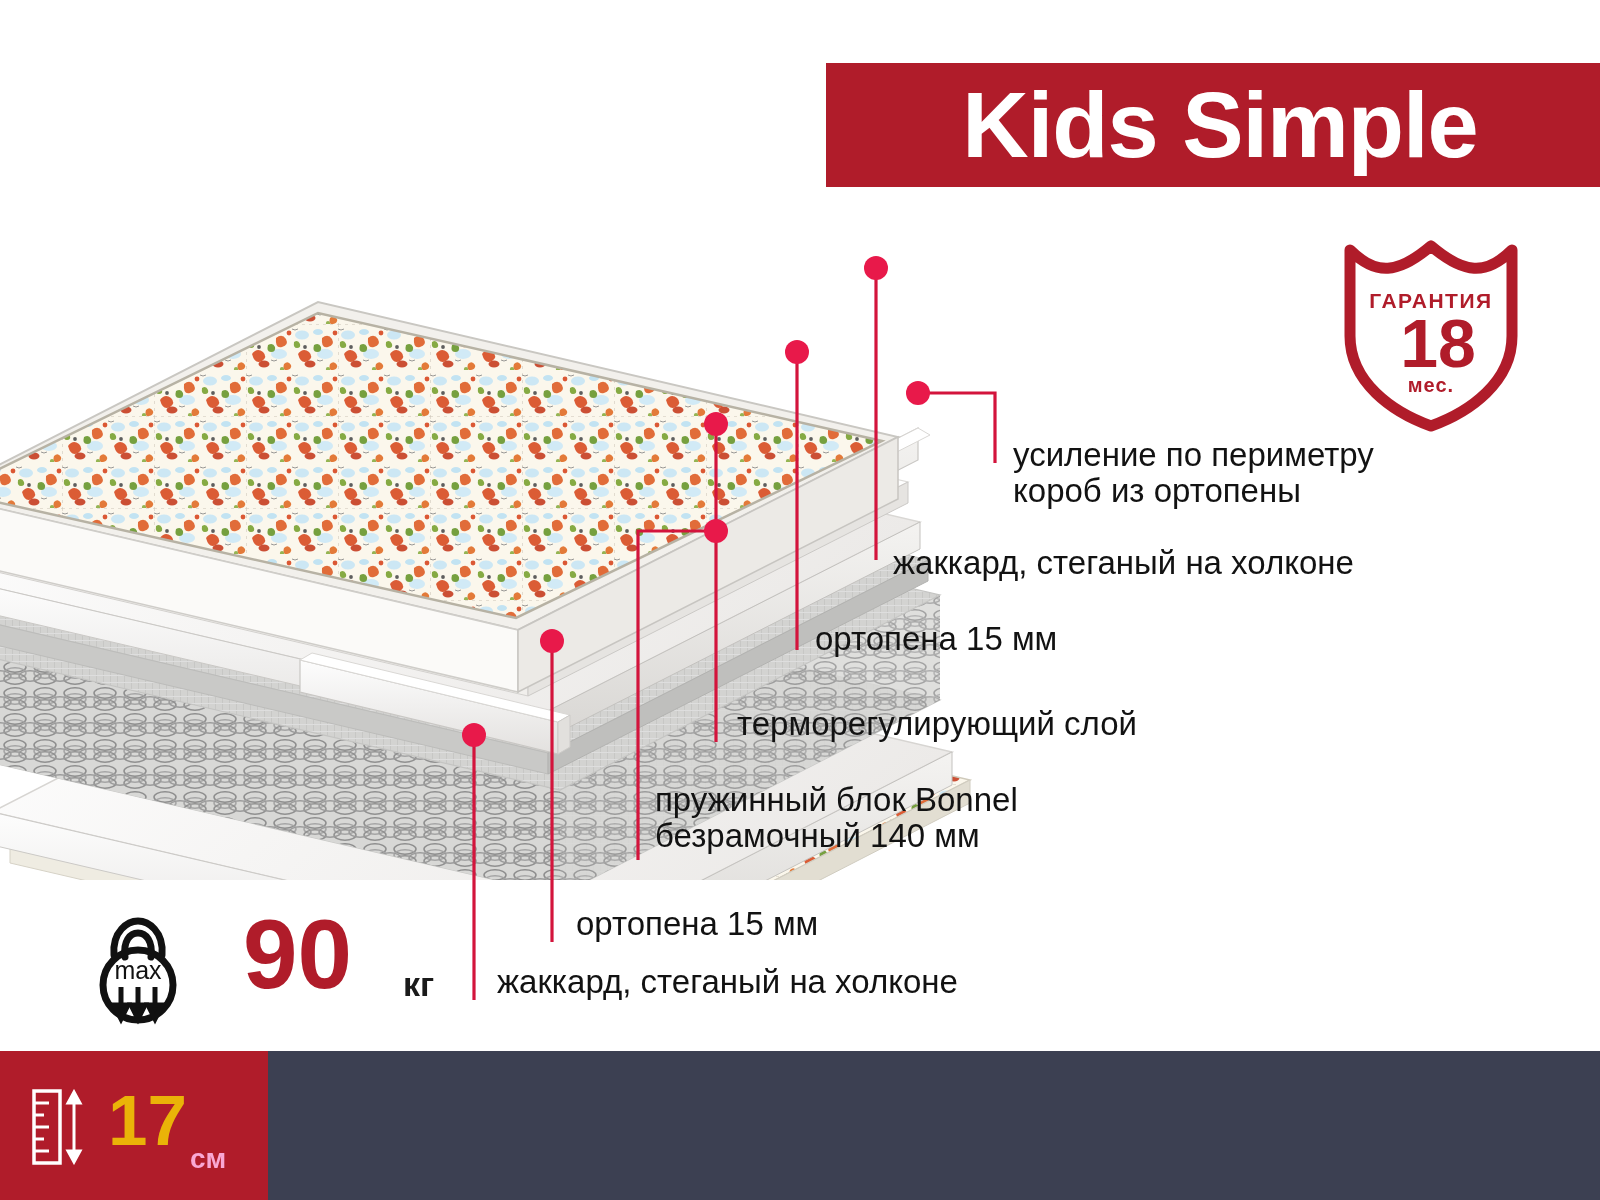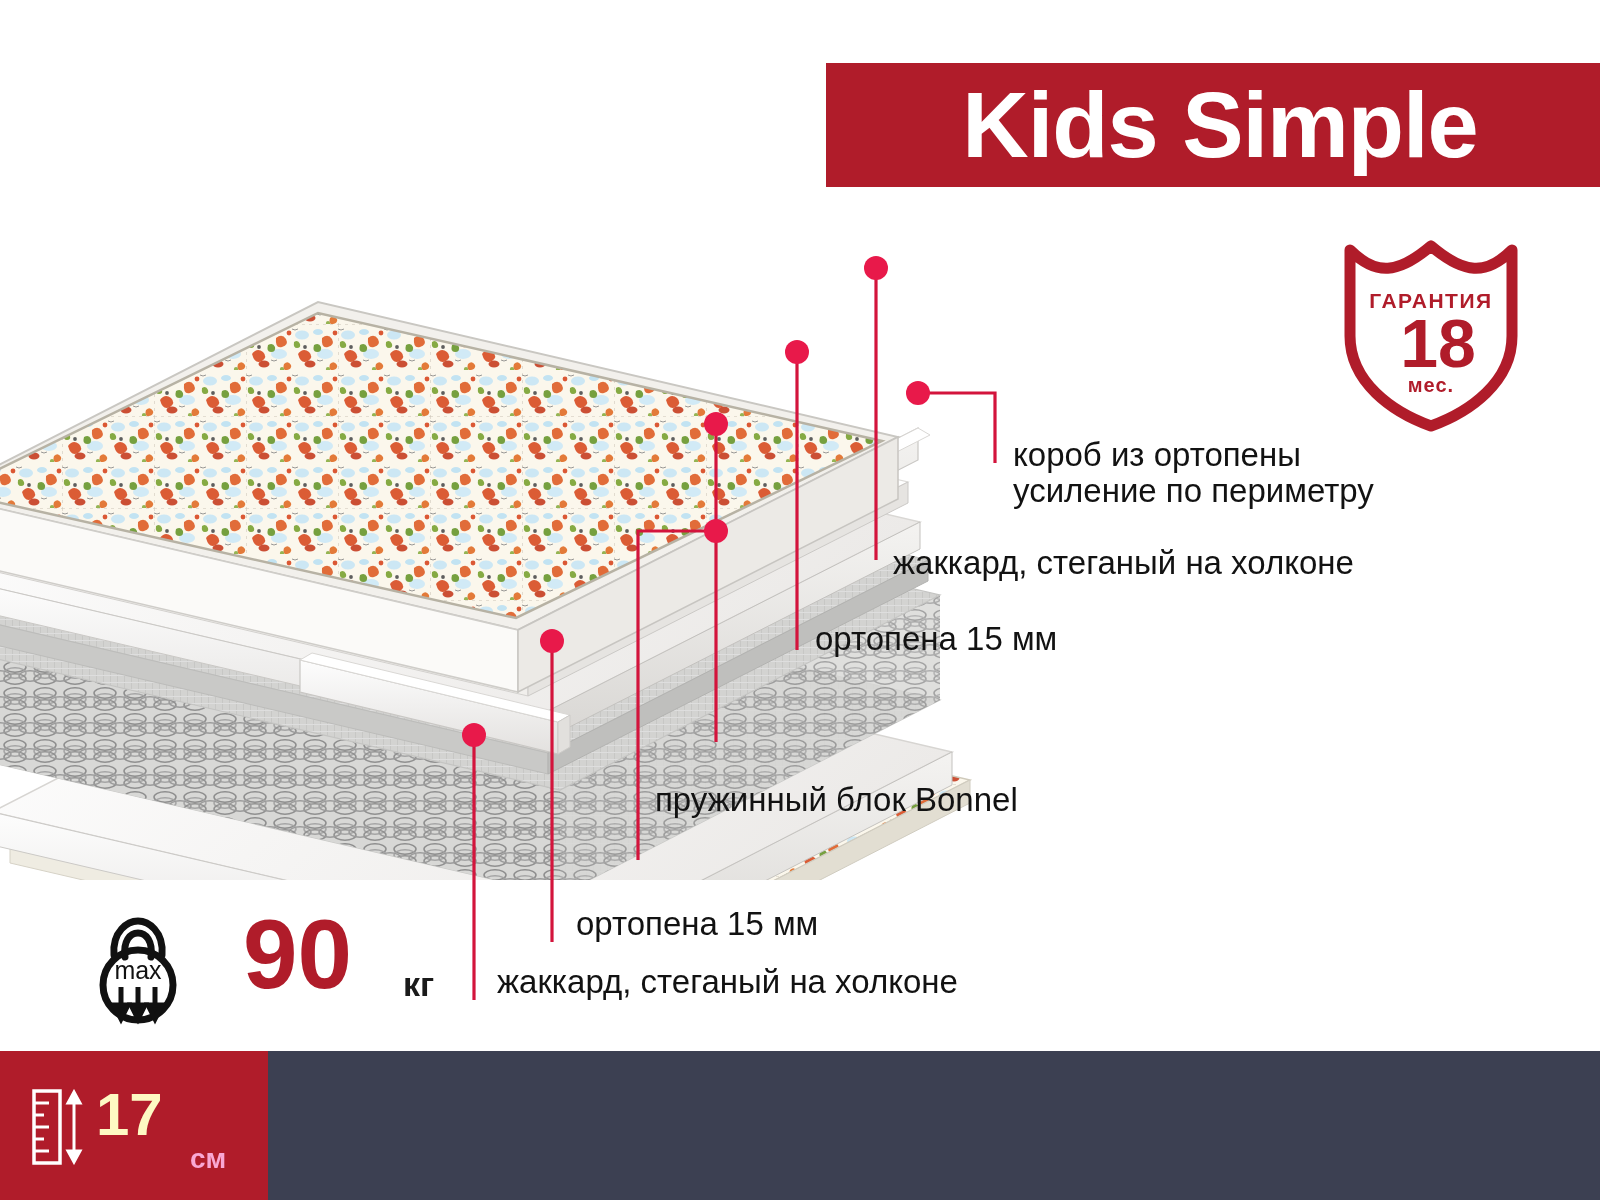--- a/index.html
+++ b/index.html
@@ -51,21 +51,21 @@
   .weight .kb{position:absolute;left:0;top:0;}
   .weight .num{position:absolute;left:165px;top:-10px;color:#B01C2A;
     font-size:98px;font-weight:bold;line-height:1;}
   .weight .unit{position:absolute;left:325px;top:50px;color:#1a1a1a;
     font-size:34px;font-weight:bold;}
 
   
   .bottom-bar{position:absolute;left:0;top:1051px;width:1600px;height:149px;background:#3C4052;}
   .bb-red{position:absolute;left:0;top:0;width:268px;height:149px;background:#B01C2A;}
   .bb-ruler{position:absolute;left:32px;top:38px;}
-  .bb-height{position:absolute;left:96px;top:34px;color:#fef9c3;font-size:60px;
+  .bb-height{position:absolute;left:108px;top:34px;color:#eab308;font-size:71px;
     font-weight:bold;line-height:1;}
   .bb-unit{position:absolute;left:190px;top:92px;color:#f9a8d4;font-size:28px;font-weight:bold;}
 </style>
 </head>
 <body>
 
 <div id="stage">
 
   <svg id="mattress" viewBox="0 0 1010 740">
     <defs>
@@ -223,31 +223,33 @@
                C56 180 14 150 14 104 Z" fill="#ffffff" stroke="#B01C2A" stroke-width="11" stroke-linejoin="round"></path>
     </svg>
     <div class="shield-txt">
       <div class="shield-top">ГАРАНТИЯ</div>
       <div class="shield-num">18</div>
       <div class="shield-bot">мес.</div>
     </div>
   </div>
 
   <div class="lbl two" style="left:1013px;top:437px;">
+    <div>усиление по периметру</div>
     <div>короб из ортопены</div>
-    <div>усиление по периметру</div>
   </div>
 
   <div class="lbl" style="left:893px;top:544px;">жаккард, стеганый на холконе</div>
 
   <div class="lbl" style="left:815px;top:620px;">ортопена 15 мм</div>
 
+  <div class="lbl" style="left:737px;top:705px;">терморегулирующий слой</div>
 
   <div class="lbl two" style="left:655px;top:782px;">
     <div>пружинный блок Bonnel</div>
+    <div>безрамочный 140 мм</div>
   </div>
 
   <div class="lbl" style="left:576px;top:905px;">ортопена 15 мм</div>
 
   <div class="lbl" style="left:497px;top:963px;">жаккард, стеганый на холконе</div>
 
   <div class="weight">
     <svg class="kb" width="120" height="110" viewBox="0 0 120 110">
 
       <path d="M36 40 C34 16 50 6 60 6 C70 6 86 16 84 40" fill="none" stroke="#111" stroke-width="7" stroke-linecap="round"></path>

